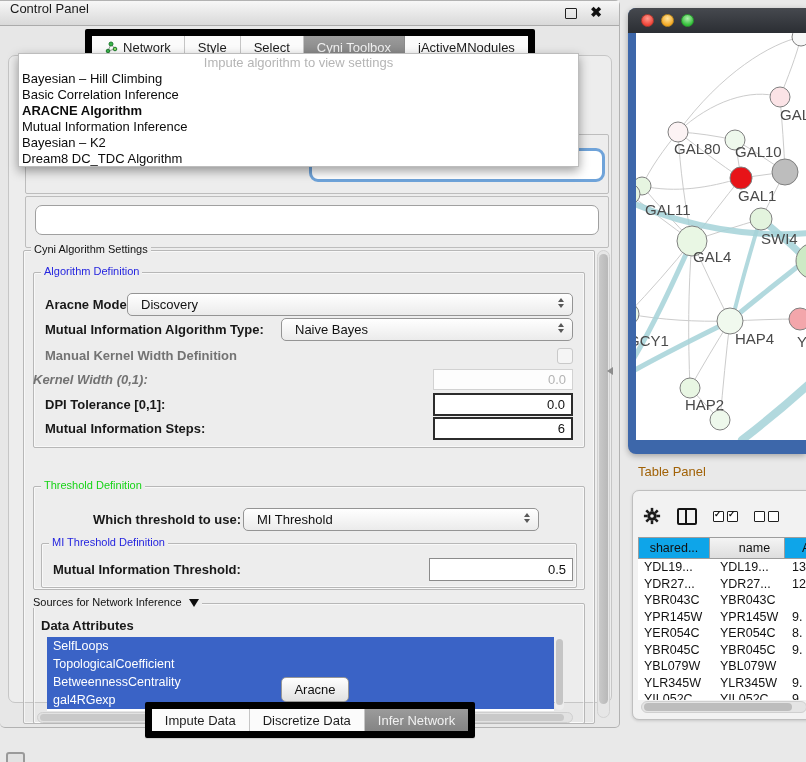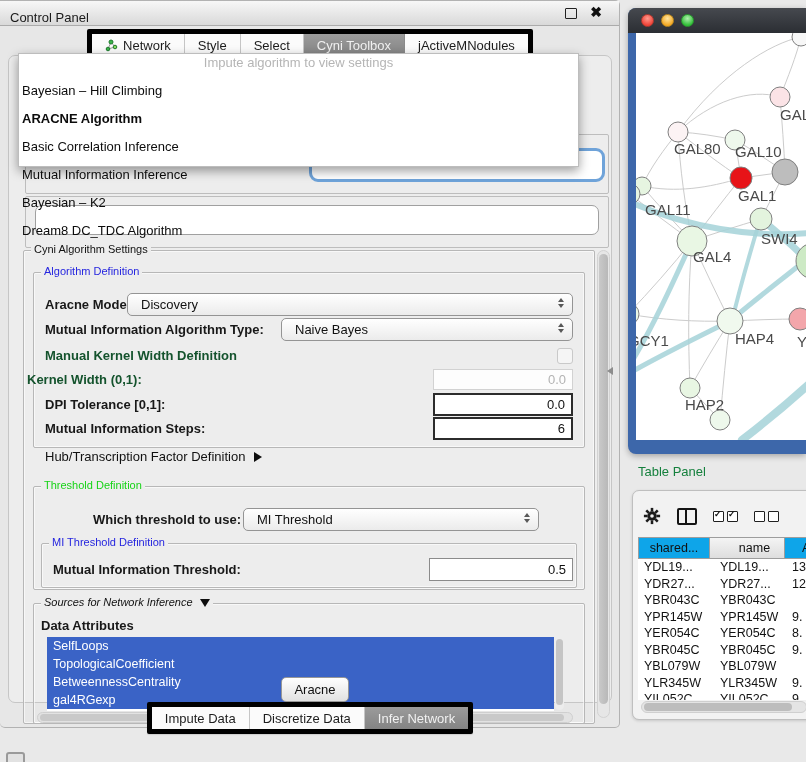--- a/index.html
+++ b/index.html
@@ -3,55 +3,55 @@
 <meta charset="utf-8">
 <style>
   html,body{margin:0;padding:0;width:806px;height:762px;overflow:hidden;
     font-family:"Liberation Sans",sans-serif;background:#e9e9e9;}
   #page{position:relative;width:806px;height:762px;}
   
   .cp{position:absolute;left:0;top:6;width:620px;height:728px;background:#e7e7e7;
       border:1px solid #b2b2b2;border-left:none;border-radius:0 5px 5px 5px;box-sizing:border-box;}
   .cp-title{position:absolute;left:0;top:0;width:100%;height:24px;
       background:linear-gradient(#f7f7f7,#d9d9d9);border-bottom:1px solid #ababab;
-      display:flex;align-items:flex-end;font-size:13px;color:#1a1a1a;}
+      display:flex;align-items:flex-start;font-size:13px;color:#1a1a1a;}
   .cp-title .t{padding-left:10px;}
   .ic-float{position:absolute;right:42px;top:7px;width:10px;height:9px;border:1.6px solid #222;border-radius:1px;}
   .ic-close{position:absolute;right:17px;top:3px;font-size:14px;font-weight:bold;color:#111;}
   
   .tabwrap{position:absolute;left:0;width:620px;display:flex;justify-content:center;}
   .tabwrap.top{top:28px;} .tabwrap.bottom{top:701px;}
-  .tabbox{display:inline-flex;height:22px;border:5px solid #000000;border-radius:2px;
+  .tabbox{display:inline-flex;height:22px;border:7px solid #000000;border-radius:2px;
       background:#fbfbfb;overflow:hidden;box-shadow:0 1px 1px rgba(0,0,0,.12);}
   .tabseg{display:flex;align-items:center;gap:5px;padding:0 13px;font-size:13px;color:#1d1d1d;
       border-right:1px solid #c6c6c6;height:100%;box-sizing:border-box;}
   .tabseg:last-child{border-right:none;}
   .tabseg.sel{background:linear-gradient(#9b9b9b,#848484);color:#f1f1f1;border-right-color:#8a8a8a;}
   
   .content{position:absolute;left:8px;top:54px;width:604px;height:648px;background:#ededed;
       border:1px solid #c6c6c6;border-radius:7px;box-sizing:border-box;}
   
   .fragA{position:absolute;left:16px;top:78px;width:582px;height:58px;border:1px solid #bdbdbd;border-radius:2px;}
   .fragB{position:absolute;left:16px;top:140px;width:582px;height:50px;border:1px solid #bdbdbd;border-radius:2px;}
   .frag-ring{position:absolute;left:300px;top:92px;width:290px;height:28px;background:#fff;
       border:3px solid #6fa3d9;border-radius:9px;}
   .frag-fld{position:absolute;left:26px;top:149px;width:562px;height:28px;background:#fff;
       border:1px solid #a0a0a0;border-radius:7px;}
   
   .overlay{position:absolute;left:18px;top:52px;width:561px;height:114px;background:#fff;
       border:1px solid #bdbdbd;box-shadow:0 4px 10px rgba(0,0,0,.38);z-index:40;box-sizing:border-box;}
   .ov-ph{height:17px;text-align:center;color:#b5b5b5;font-size:13px;line-height:17px;}
-  .algo-item{font-size:13px;color:#0c0c0c;line-height:16px;padding-left:3px;white-space:nowrap;margin-top:12px;}
+  .algo-item{font-size:13px;color:#0c0c0c;line-height:16px;padding-left:3px;white-space:nowrap;}
   .algo-item.hl{font-weight:700;}
   
   .grp{position:absolute;border:1px solid #b7b7b7;border-radius:2px;box-shadow:inset 0 0 0 1px rgba(255,255,255,.6);}
   .grp-t{position:absolute;font-size:11px;background:#ededed;padding:0 3px;white-space:nowrap;color:#111;}
   .t-blue{color:#2525df;} .t-green{color:#16d316;}
   .lbl{position:absolute;font-size:13px;font-weight:700;color:#181818;white-space:nowrap;}
-  .lbl.dis{color:#14532d;}
+  .lbl.dis{color:#737373;}
   .combo{position:absolute;height:23px;border:1px solid #949494;border-radius:5px;
       background:linear-gradient(#ffffff,#ebebeb);display:flex;align-items:center;
       font-size:13px;color:#111;padding-left:13px;box-sizing:border-box;}
   .stp{position:absolute;right:8px;top:4px;display:flex;flex-direction:column;gap:2px;}
   .stp i{display:block;width:0;height:0;border-left:3.5px solid transparent;border-right:3.5px solid transparent;}
   .stp .up{border-bottom:4px solid #585858;}
   .stp .dn{border-top:4px solid #585858;}
   .fld{position:absolute;background:#fff;border:1px solid #8b8b8b;font-size:13px;color:#111;
       display:flex;align-items:center;justify-content:flex-end;padding:8px 6px;box-sizing:border-box;}
   .fld.strong{border:2px solid #2c2c2c;}
@@ -85,21 +85,21 @@
   .netwin{position:absolute;left:628px;top:8px;width:178px;height:446px;background:#3d67aa;
       border-radius:8px 0 0 8px;box-shadow:0 2px 6px rgba(0,0,0,.3);}
   .net-title{position:absolute;left:0;top:0;width:100%;height:25px;border-radius:8px 0 0 0;
       background:linear-gradient(#46494f,#2b2e33);display:flex;align-items:center;gap:7px;padding-left:13px;box-sizing:border-box;}
   .light{width:13px;height:13px;border-radius:50%;box-sizing:border-box;}
   .light.red{background:radial-gradient(circle at 50% 32%,#ff9a8e,#ef4338 72%);border:1px solid #b23a31;}
   .light.yellow{background:radial-gradient(circle at 50% 32%,#ffe6a0,#f3a824 72%);border:1px solid #bd8a1f;}
   .light.green{background:radial-gradient(circle at 50% 32%,#b0efae,#32bf38 72%);border:1px solid #2a9a30;}
   .net-canvas{position:absolute;left:8px;top:25px;width:170px;height:407px;background:#fff;overflow:hidden;}
   
-  .tp-label{position:absolute;left:638px;top:464px;font-size:13px;color:#15803d;}
+  .tp-label{position:absolute;left:638px;top:464px;font-size:13px;color:#a16207;}
   .tp{position:absolute;left:632px;top:490px;width:182px;height:228px;background:#f2f2f2;
       border:1px solid #bfbfbf;border-radius:7px;box-shadow:0 1px 3px rgba(0,0,0,.15);}
   .tp-tools{position:absolute;left:10px;top:14px;width:170px;height:22px;display:flex;align-items:center;gap:16px;}
   .ic-cols{width:16px;height:13px;border:2px solid #141414;border-radius:2px;position:relative;}
   .ic-cols:after{content:"";position:absolute;left:6px;top:0;width:2px;height:13px;background:#141414;}
   .cbpair{display:flex;gap:3px;}
   .cb{width:9px;height:9px;border:1.6px solid #202020;border-radius:1px;position:relative;background:#fff;}
   .cb.on:after{content:"✓";position:absolute;left:0px;top:-3px;font-size:9px;font-weight:700;color:#111;}
   .tp-table{position:absolute;left:5px;top:46px;width:220px;}
   .tp-head{display:flex;height:22px;}
@@ -186,52 +186,49 @@
         <span>Naive Bayes</span>
         <span class="stp">
             <i class="up"></i>
             <i class="dn"></i>
           </span>
       </div>
 
       <span class="lbl dis" style="left:36px;top:292px;">Manual Kernel Width Definition</span>
       <span class="chk" style="left:548px;top:292px;"></span>
 
-      <span class="lbl dis" style="left:18px;top:316px;">Kernel Width (0,1):</span>
+      <span class="lbl dis" style="left:24px;top:316px;font-style:italic;">Kernel Width (0,1):</span>
       <div class="fld dis" style="left:424px;top:313px;width:140px;height:21px;">0.0</div>
 
       <span class="lbl" style="left:36px;top:341px;">DPI Tolerance [0,1]:</span>
       <div class="fld strong" style="left:424px;top:337px;width:140px;height:23px;">0.0</div>
 
       <span class="lbl" style="left:36px;top:365px;">Mutual Information Steps:</span>
       <div class="fld strong" style="left:424px;top:361px;width:140px;height:23px;">6</div>
 
-      <div class="hub-row">
-        <span>Hub/Transcription Factor Definition</span><span class="tri-r"></span>
-      </div>
 
       <div class="grp" style="left:24px;top:430px;width:550px;height:102px;"></div>
       <span class="grp-t t-green" style="left:32px;top:423px;">Threshold Definition</span>
 
       <span class="lbl" style="left:84px;top:456px;">Which threshold to use:</span>
       <div class="combo" style="left:234px;top:452px;width:296px;">
         <span>MI Threshold</span>
         <span class="stp">
             <i class="up"></i>
             <i class="dn"></i>
           </span>
       </div>
 
       <div class="grp" style="left:32px;top:487px;width:534px;height:43px;"></div>
       <span class="grp-t t-blue" style="left:40px;top:480px;">MI Threshold Definition</span>
       <span class="lbl" style="left:44px;top:506px;">Mutual Information Threshold:</span>
       <div class="fld" style="left:420px;top:502px;width:144px;height:23px;">0.5</div>
 
       <div class="grp" style="left:24px;top:547px;width:550px;height:119px;"></div>
-      <span class="grp-t" style="left:32px;top:540px;font-style:italic;"><span>Sources for Network Inference</span><span class="tri-d"></span></span>
+      <span class="grp-t" style="left:21px;top:540px;"><span>Sources for Network Inference</span><span class="tri-d"></span></span>
       <span class="lbl" style="left:32px;top:562px;">Data Attributes</span>
 
       <div class="attr-list" id="attr-list">
           <div class="attr-item">SelfLoops</div>
           <div class="attr-item">TopologicalCoefficient</div>
           <div class="attr-item">BetweennessCentrality</div>
           <div class="attr-item">gal4RGexp</div>
         </div>
       <div class="vscroll">
           <div class="th"></div>
@@ -240,22 +237,22 @@
           <div class="th"></div>
         </div>
 
       <div class="btn" style="left:272px;top:621px;width:66px;">Aracne</div>
     </div>
 
     <div class="overlay">
       <div class="ov-ph">Impute algorithm to view settings</div>
       <div id="algo-items">
           <div class="algo-item">Bayesian – Hill Climbing</div>
+          <div class="algo-item">Basic Correlation Inference</div>
           <div class="algo-item hl">ARACNE Algorithm</div>
-          <div class="algo-item">Basic Correlation Inference</div>
           <div class="algo-item">Mutual Information Inference</div>
           <div class="algo-item">Bayesian – K2</div>
           <div class="algo-item">Dream8 DC_TDC Algorithm</div>
         </div>
     </div>
 
     <div class="tabwrap bottom">
       <div class="tabbox" id="bottom-tabs-box">
           <div class="tabseg">
             <span>Impute Data</span>

